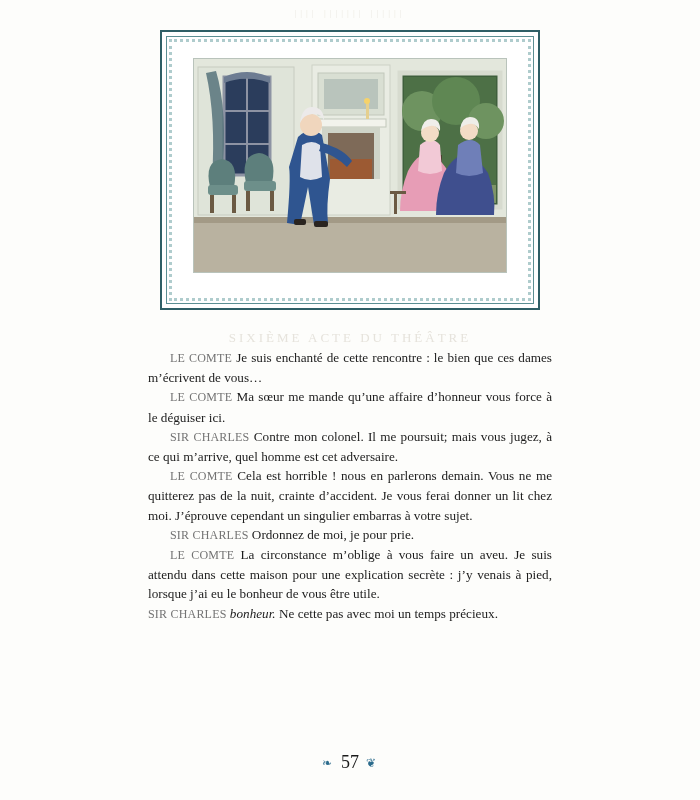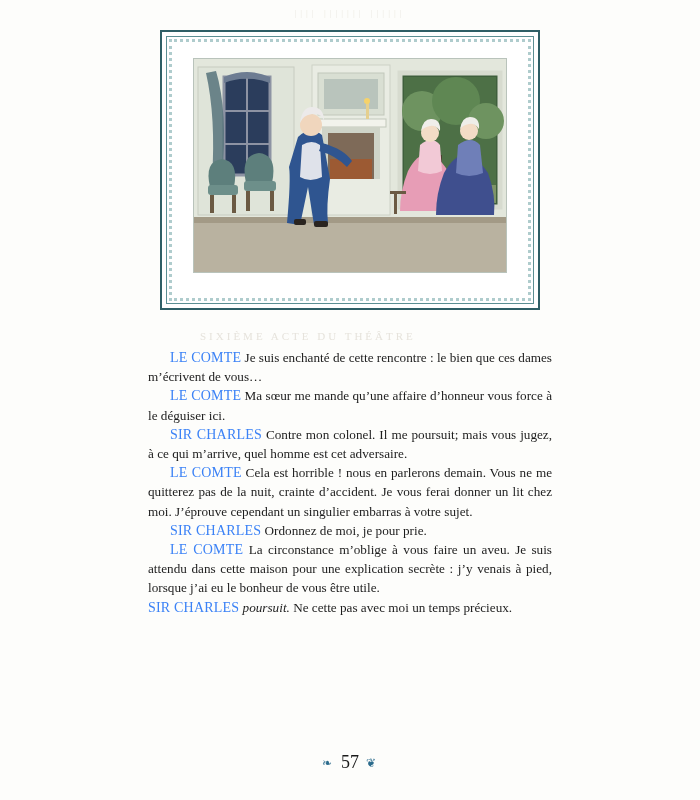--- a/index.html
+++ b/index.html
@@ -76,23 +76,23 @@
   }
   .para {
     margin: 0 0 0 0;
     text-align: justify;
     text-justify: inter-word;
   }
   .para + .para { margin-top: 0px; }
   .para.indent { text-indent: 22px; }
   .sc {
     font-variant: small-caps;
-    font-size: 14px;
+    font-size: 12px;
     letter-spacing: .2px;
-    color: #3b82f6;
+    color: #737373;
   }
   .ital { font-style: italic; }
 
   
   .folio {
     position: absolute;
     left: 0;
     top: 752px;
     width: 700px;
     text-align: center;
@@ -111,21 +111,22 @@
     letter-spacing: 0;
     margin: 0 7px;
   }
   
   .ghost {
     position: absolute;
     left: 200px;
     top: 330px;
     width: 300px;
     height: 10px;
-    font-size: 11px;
+    text-align: center;
+    font-size: 13px;
     color: #e6e3dc;
     letter-spacing: 3px;
     font-variant: small-caps;
     user-select: none;
   }
   .ghost2 {
     position: absolute;
     left: 180px;
     top: 8px;
     width: 340px;
@@ -238,21 +239,21 @@
     <p class="para indent"><span class="sc">LE COMTE</span> <span>Ma sœur me mande qu’une affaire d’honneur vous force à le déguiser ici.</span></p>
 
     <p class="para indent"><span class="sc">SIR CHARLES</span> <span>Contre mon colonel. Il me poursuit; mais vous jugez, à ce qui m’arrive, quel homme est cet adversaire.</span></p>
 
     <p class="para indent"><span class="sc">LE COMTE</span> <span>Cela est horrible ! nous en parlerons demain. Vous ne me quitterez pas de la nuit, crainte d’accident. Je vous ferai donner un lit chez moi. J’éprouve cependant un singulier embarras à votre sujet.</span></p>
 
     <p class="para indent"><span class="sc">SIR CHARLES</span> <span>Ordonnez de moi, je pour prie.</span></p>
 
     <p class="para indent"><span class="sc">LE COMTE</span> <span>La circonstance m’oblige à vous faire un aveu. Je suis attendu dans cette maison pour une explication secrète : j’y venais à pied, lorsque j’ai eu le bonheur de vous être utile.</span></p>
 
-    <p class="para"><span class="sc">SIR CHARLES</span> <span class="ital">poursuit.</span> <span>Ne cette pas avec moi un temps précieux.</span></p>
+    <p class="para"><span class="sc">SIR CHARLES</span> <span class="ital">bonheur.</span> <span>Ne cette pas avec moi un temps précieux.</span></p>
 
   </div>
 
   <div class="folio">
     <span class="orn">❧</span><span class="num">57</span><span class="orn">❦</span>
   </div>
 
 </div>
 
 </body></html>

